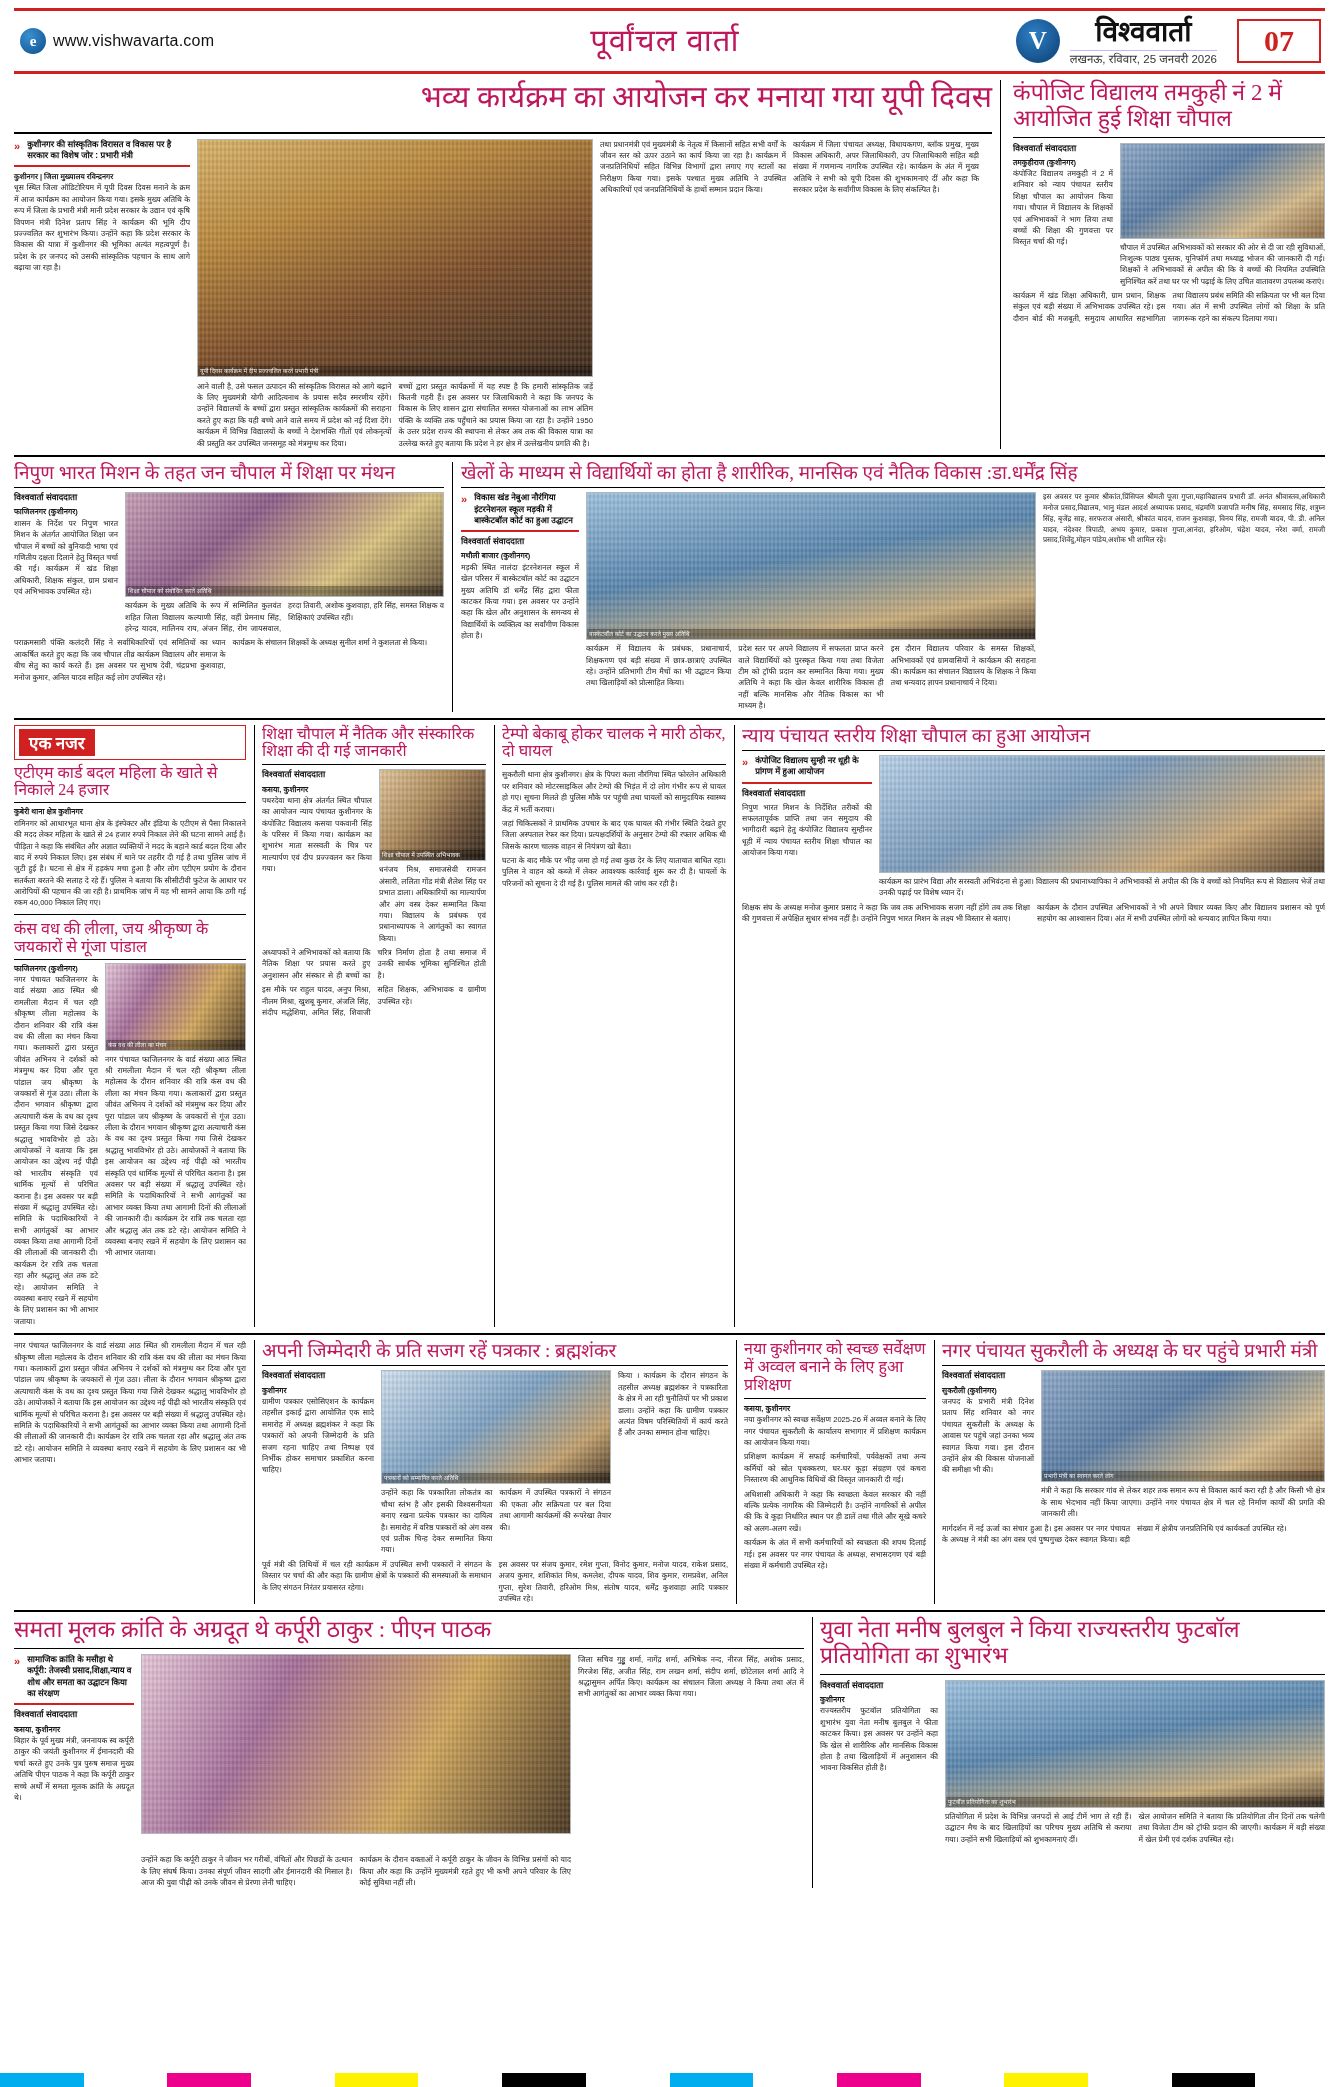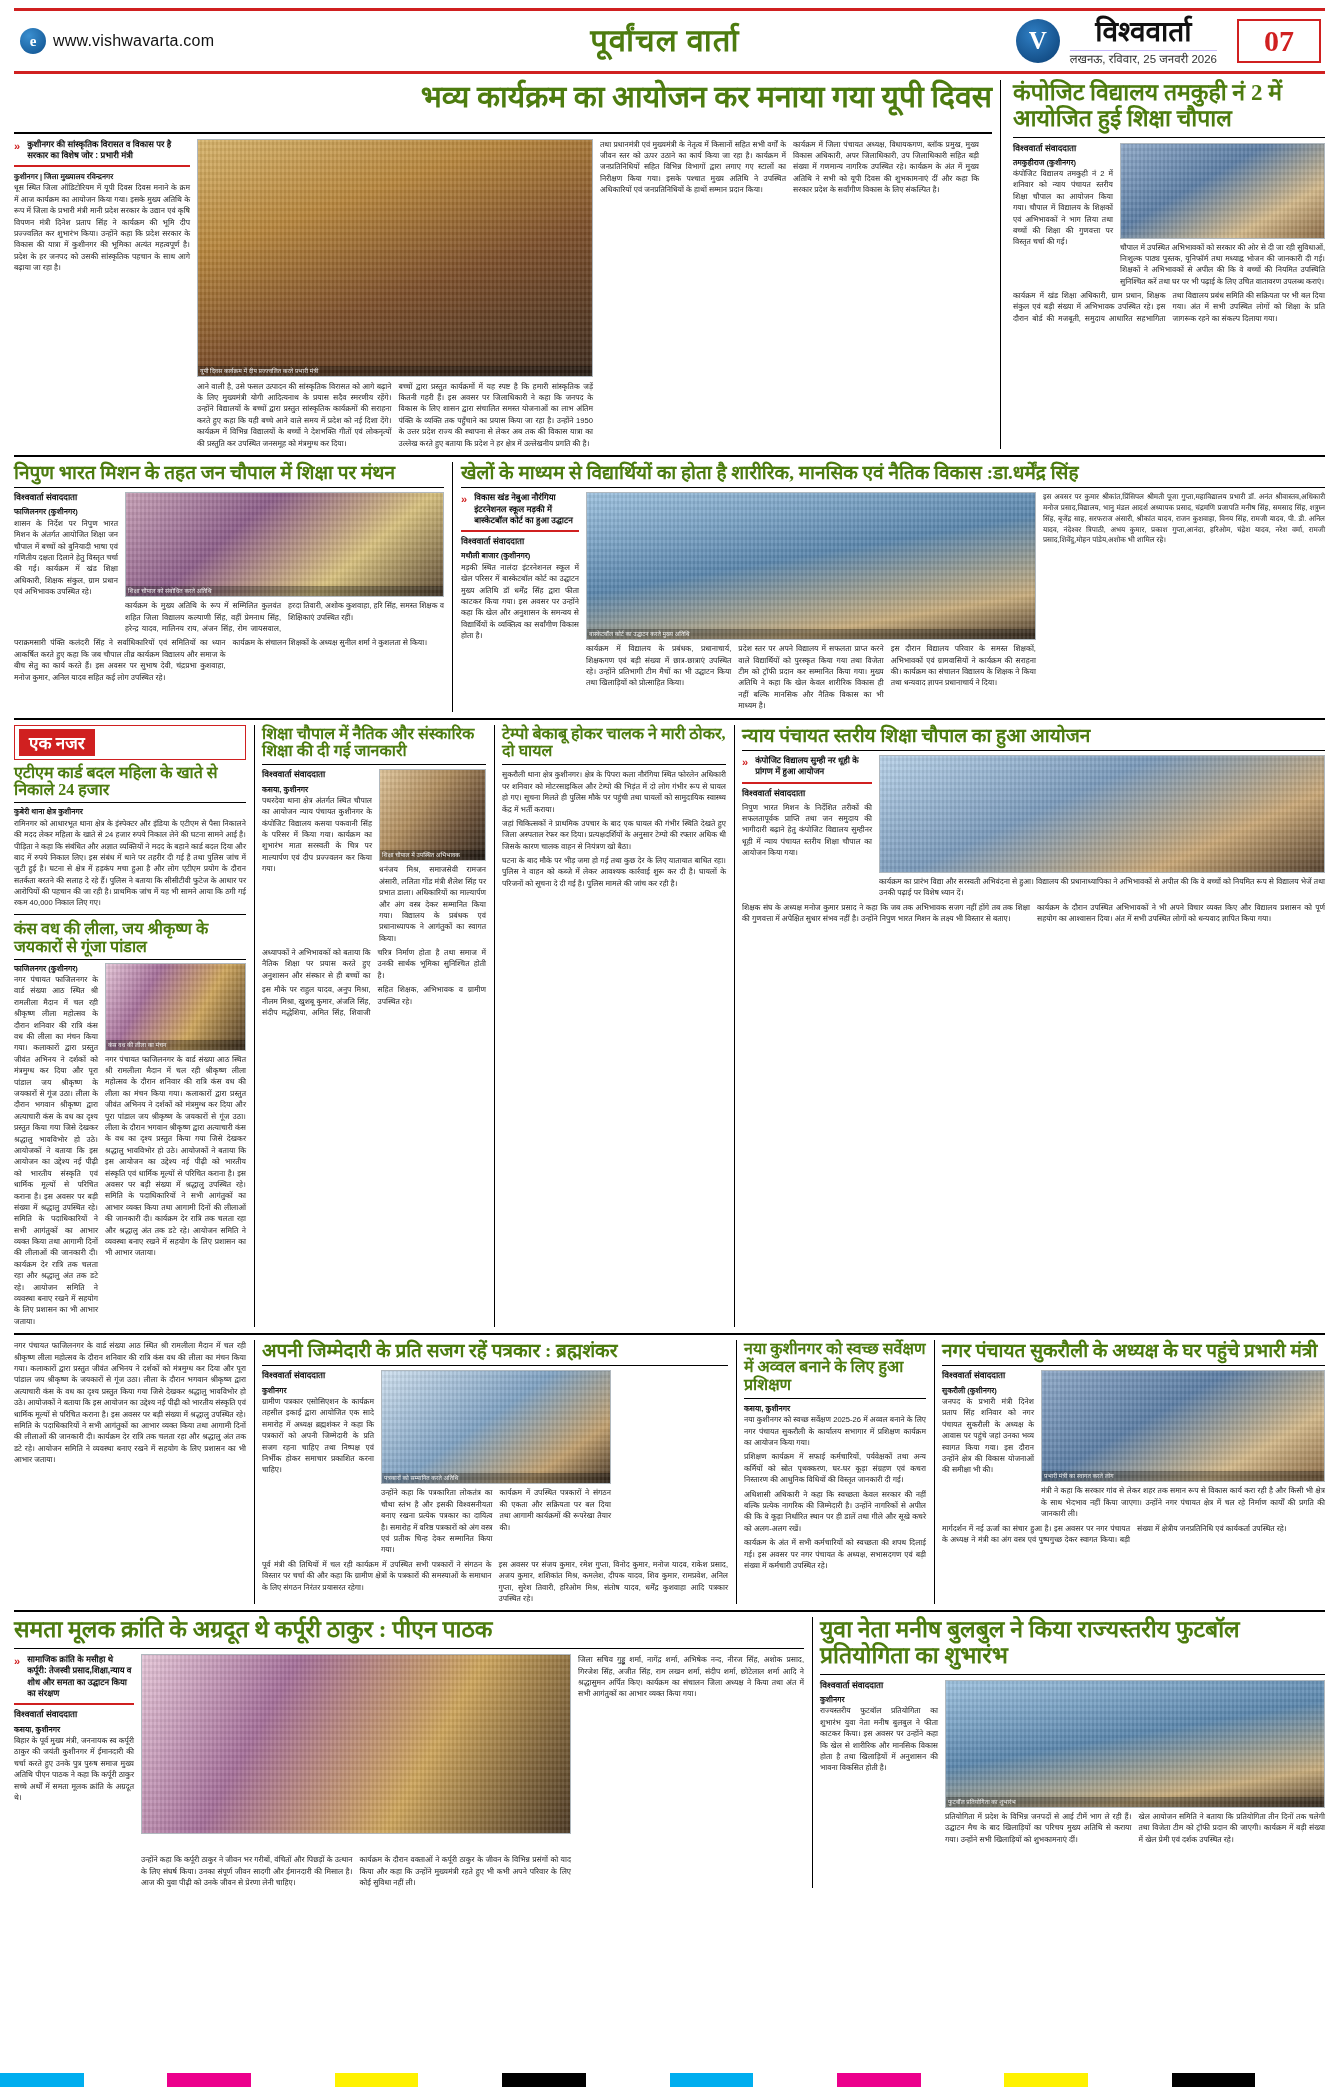--- a/index.html
+++ b/index.html
@@ -69,21 +69,21 @@
     color: #d02020;
     font-family: "Liberation Serif", serif;
     font-size: 30px; font-weight: bold;
     padding: 0 25px; line-height: 40px; height: 44px;
     margin-left: 10px;
   }
 
   
   .hl {
     font-family: "Liberation Serif", serif;
-    font-weight: bold; color: #4d7c0f; line-height: 1.12;
+    font-weight: normal; color: #be185d; line-height: 1.12;
   }
   .hl-xl { font-size: 30px; }
   .hl-lg { font-size: 23px; }
   .hl-md { font-size: 19px; }
   .hl-sm { font-size: 16px; }
   .byline {
     font-size: 8.6px; font-weight: bold; color: #111;
     margin-bottom: 3px; line-height: 1.3;
   }
   .body-txt {
@@ -406,20 +406,23 @@
           </div>
           <div class="cols" style="margin-top:3px;">
             <div class="col">
                 <div class="body-txt">उन्होंने कहा कि पत्रकारिता लोकतंत्र का चौथा स्तंभ है और इसकी विश्वसनीयता बनाए रखना प्रत्येक पत्रकार का दायित्व है। समारोह में वरिष्ठ पत्रकारों को अंग वस्त्र एवं प्रतीक चिन्ह देकर सम्मानित किया गया।</div>
               </div>
             <div class="col">
                 <div class="body-txt">कार्यक्रम में उपस्थित पत्रकारों ने संगठन की एकता और सक्रियता पर बल दिया तथा आगामी कार्यक्रमों की रूपरेखा तैयार की।</div>
               </div>
           </div>
         </div>
+        <div class="col">
+          <div class="body-txt">किया । कार्यक्रम के दौरान संगठन के तहसील अध्यक्ष ब्रह्मशंकर ने पत्रकारिता के क्षेत्र में आ रही चुनौतियों पर भी प्रकाश डाला। उन्होंने कहा कि ग्रामीण पत्रकार अत्यंत विषम परिस्थितियों में कार्य करते हैं और उनका सम्मान होना चाहिए।</div>
+        </div>
       </div>
       <div class="cols" style="margin-top:3px;">
         <div class="col">
             <div class="body-txt">पूर्व मंत्री की तिथियों में चल रही कार्यक्रम में उपस्थित सभी पत्रकारों ने संगठन के विस्तार पर चर्चा की और कहा कि ग्रामीण क्षेत्रों के पत्रकारों की समस्याओं के समाधान के लिए संगठन निरंतर प्रयासरत रहेगा।</div>
           </div>
         <div class="col">
             <div class="body-txt">इस अवसर पर संजय कुमार, रमेश गुप्ता, विनोद कुमार, मनोज यादव, राकेश प्रसाद, अजय कुमार, शशिकांत मिश्र, कमलेश, दीपक यादव, शिव कुमार, रामप्रवेश, अनिल गुप्ता, सुरेश तिवारी, हरिओम मिश्र, संतोष यादव, धर्मेंद्र कुशवाहा आदि पत्रकार उपस्थित रहे।</div>
           </div>
       </div>
     </div>

